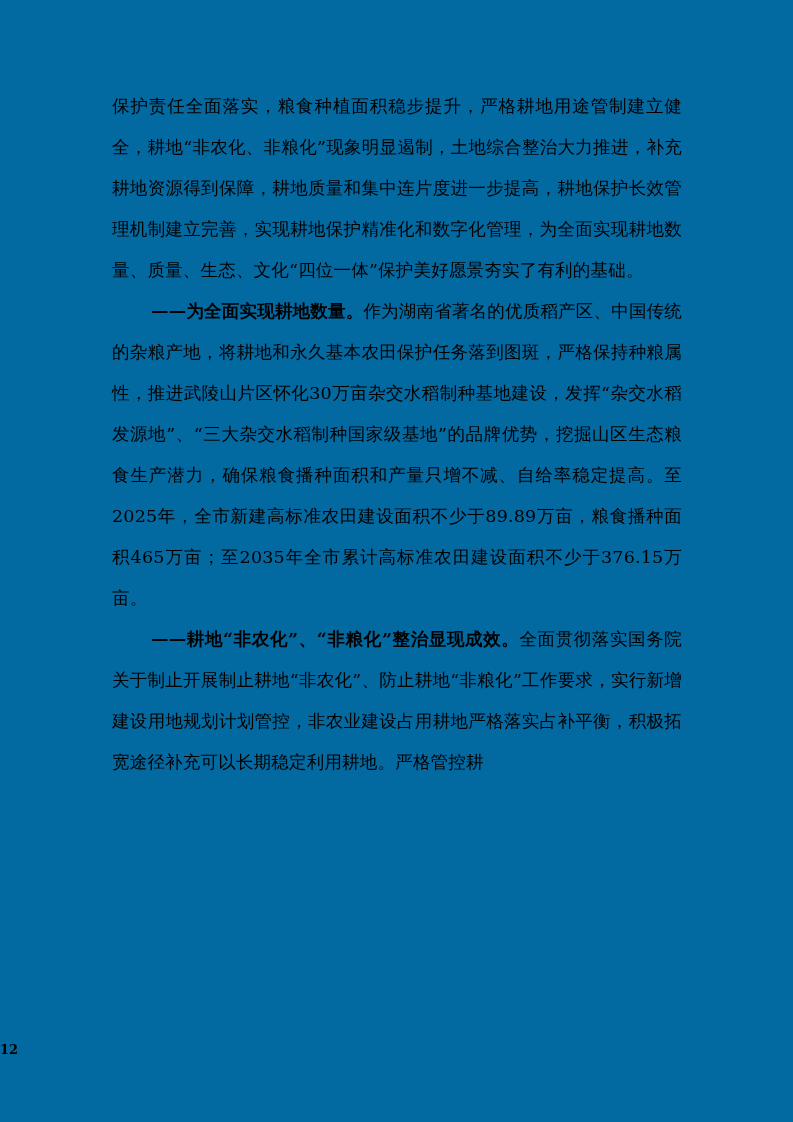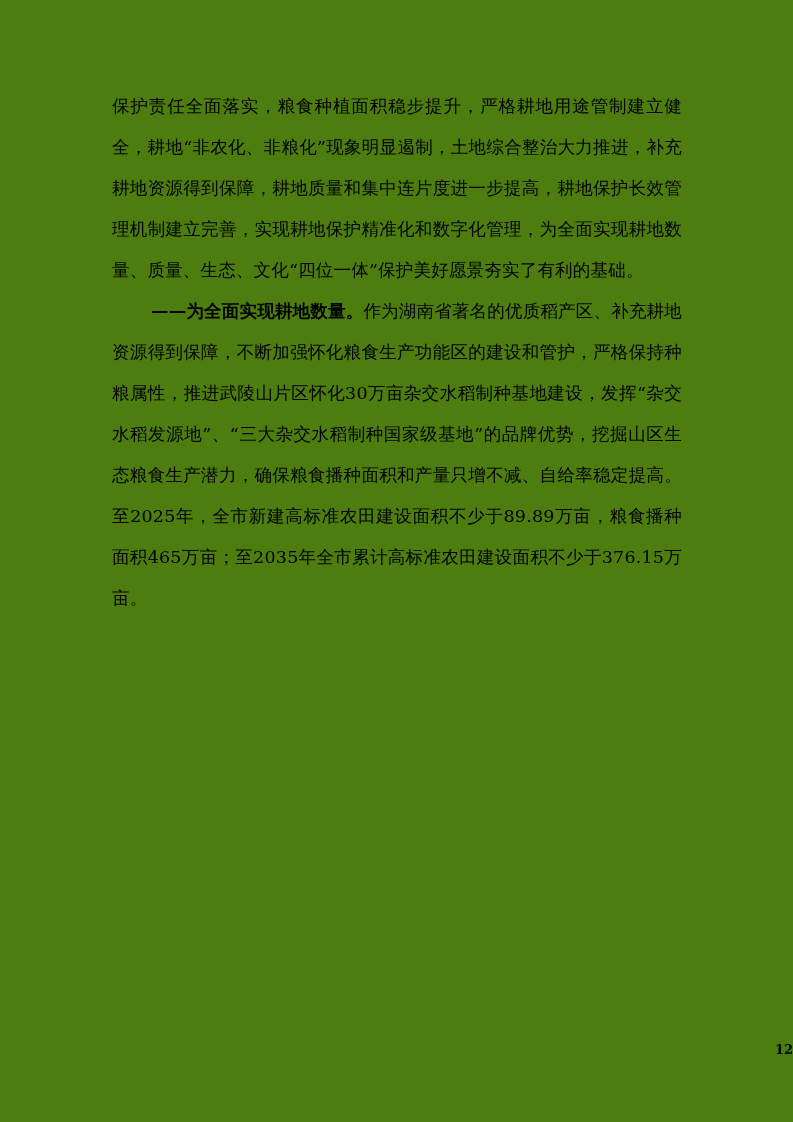--- a/index.html
+++ b/index.html
@@ -3,21 +3,21 @@
 <meta charset="utf-8">
 <style>
   html, body {
     margin: 0;
     padding: 0;
     background: #b0b0b0;
   }
   .page {
     width: 793px;
     height: 1122px;
-    background: #4d7c0f;
+    background: #0369a1;
     position: relative;
     box-sizing: border-box;
     margin: 0 auto;
     overflow: hidden;
     font-family: "DejaVu Serif", "Liberation Serif", serif;
     color: #000000;
   }
   .content {
     position: absolute;
     left: 112px;
@@ -36,39 +36,42 @@
     text-indent: 39px;
   }
   .lead {
     font-weight: bold;
   }
   .pagenum {
     position: absolute;
     left: 0;
     right: 0;
     top: 1042px;
-    text-align: right;
+    text-align: left;
     font-size: 13px;
     font-family: "DejaVu Serif", "Liberation Serif", serif;
     font-weight: bold;
     color: #000;
   }
 </style>
 </head>
 <body>
 
 <div class="page">
   <div class="content">
 
     <p class="body-para">
       <span>保护责任全面落实，粮食种植面积稳步提升，严格耕地用途管制建立健全，耕地“非农化、非粮化”现象明显遏制，土地综合整治大力推进，补充耕地资源得到保障，耕地质量和集中连片度进一步提高，耕地保护长效管理机制建立完善，实现耕地保护精准化和数字化管理，为全面实现耕地数量、质量、生态、文化“四位一体”保护美好愿景夯实了有利的基础。</span>
     </p>
 
 
     <p class="body-para indent">
-      <span class="lead">——为全面实现耕地数量。</span><span>作为湖南省著名的优质稻产区、补充耕地资源得到保障，不断加强怀化粮食生产功能区的建设和管护，严格保持种粮属性，推进武陵山片区怀化30万亩杂交水稻制种基地建设，发挥“杂交水稻发源地”、“三大杂交水稻制种国家级基地”的品牌优势，挖掘山区生态粮食生产潜力，确保粮食播种面积和产量只增不减、自给率稳定提高。至2025年，全市新建高标准农田建设面积不少于89.89万亩，粮食播种面积465万亩；至2035年全市累计高标准农田建设面积不少于376.15万亩。</span>
+      <span class="lead">——为全面实现耕地数量。</span><span>作为湖南省著名的优质稻产区、中国传统的杂粮产地，将耕地和永久基本农田保护任务落到图斑，严格保持种粮属性，推进武陵山片区怀化30万亩杂交水稻制种基地建设，发挥“杂交水稻发源地”、“三大杂交水稻制种国家级基地”的品牌优势，挖掘山区生态粮食生产潜力，确保粮食播种面积和产量只增不减、自给率稳定提高。至2025年，全市新建高标准农田建设面积不少于89.89万亩，粮食播种面积465万亩；至2035年全市累计高标准农田建设面积不少于376.15万亩。</span>
     </p>
 
+    <p class="body-para indent">
+      <span class="lead">——耕地“非农化”、“非粮化”整治显现成效。</span><span>全面贯彻落实国务院关于制止开展制止耕地“非农化”、防止耕地“非粮化”工作要求，实行新增建设用地规划计划管控，非农业建设占用耕地严格落实占补平衡，积极拓宽途径补充可以长期稳定利用耕地。严格管控耕</span>
+    </p>
 
   </div>
 
   <div class="pagenum">12</div>
 </div>
 
 </body></html>

